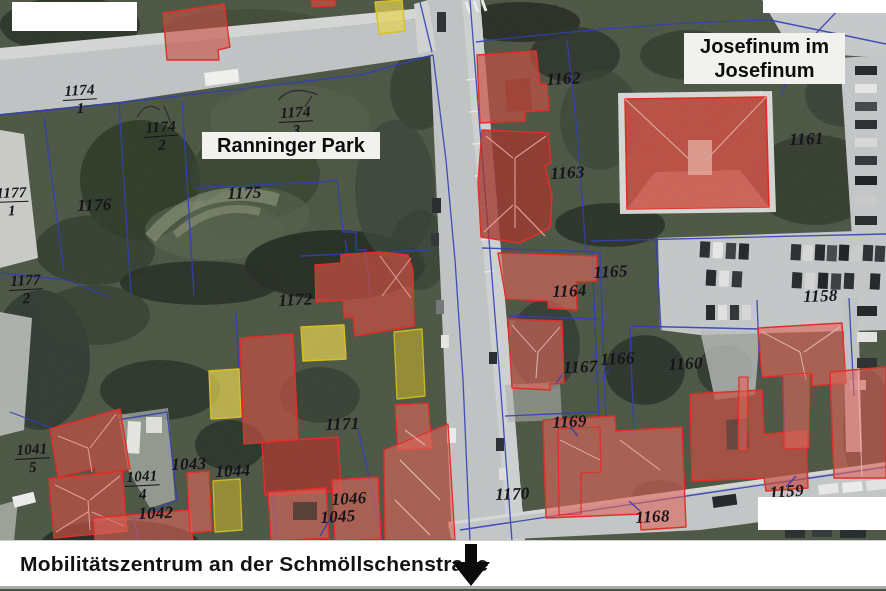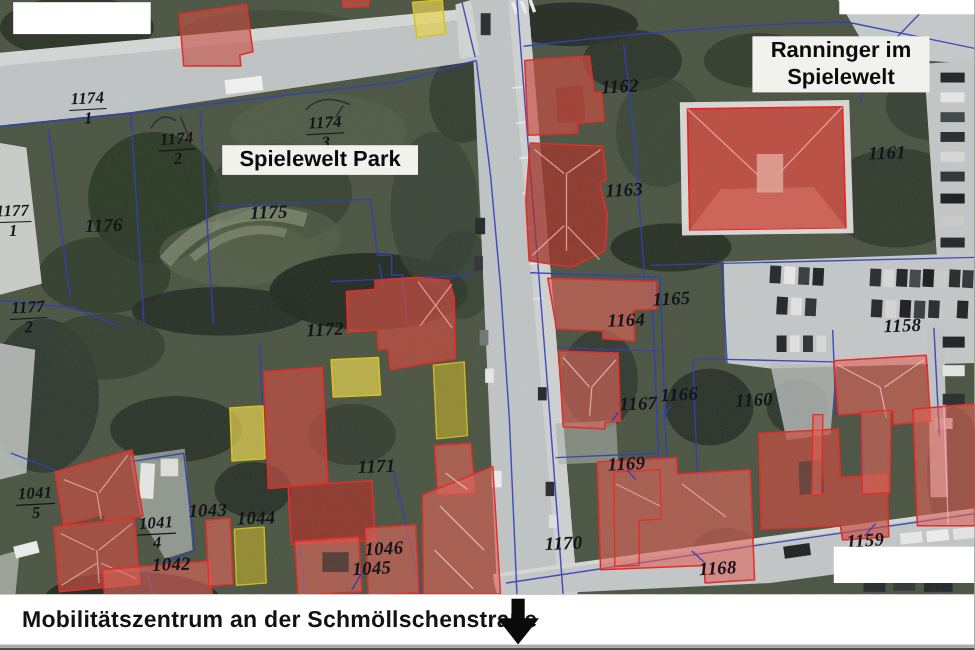--- a/index.html
+++ b/index.html
@@ -368,25 +368,25 @@
       <div class="parcel" style="left: 138px; top: 505px; transform: rotate(-2deg);">1042</div>
       <div class="parcel" style="left: 331px; top: 491px; transform: rotate(-3deg);">1046</div>
       <div class="parcel" style="left: 320px; top: 509px; transform: rotate(-3deg);">1045</div>
     </div>
 
   <div class="redaction" id="redact-tl"></div>
   <div class="redaction" id="redact-tr"></div>
   <div class="redaction" id="redact-br"></div>
 
   <div class="callout" id="callout-park">
-    <div>Spielewelt Park</div>
+    <div>Ranninger Park</div>
   </div>
   <div class="callout" id="callout-josefinum">
-    <div>Ranninger im</div>
-    <div>Spielewelt</div>
+    <div>Josefinum im</div>
+    <div>Josefinum</div>
   </div>
 
   <div class="caption-bar">
     <span class="caption-text">Mobilitätszentrum an der Schmöllschenstraße</span>
   </div>
   <svg class="arrow-icon" viewBox="0 0 38 42">
     <rect x="13" y="0" width="12" height="19" fill="#0a0a0a"></rect>
     <polygon points="0,18 38,18 19,42" fill="#0a0a0a"></polygon>
   </svg>
 

